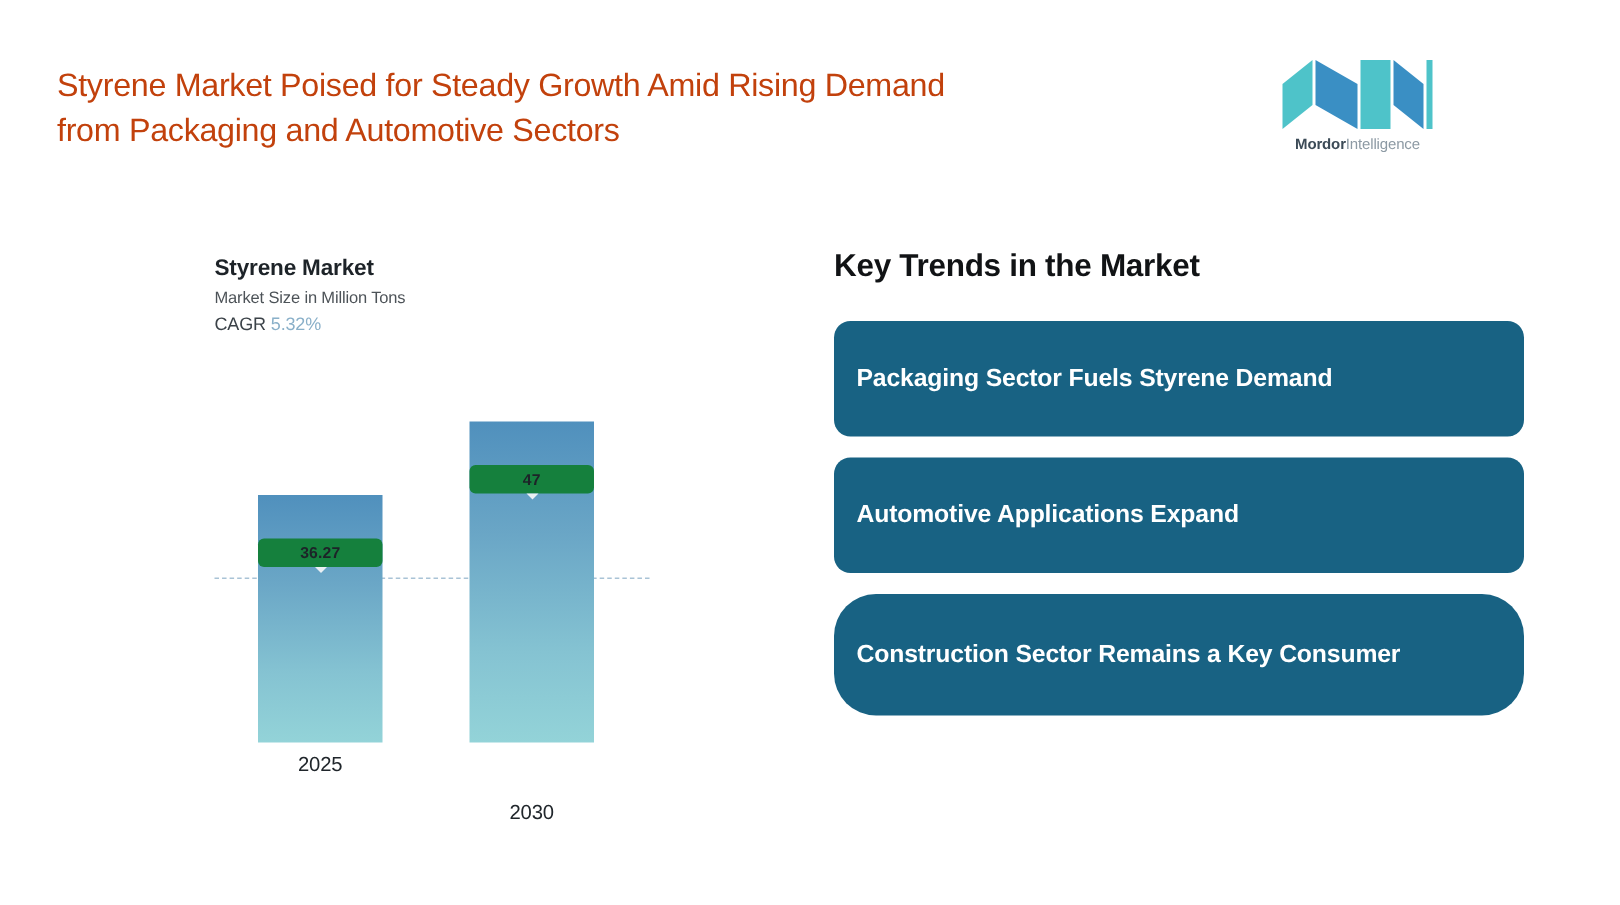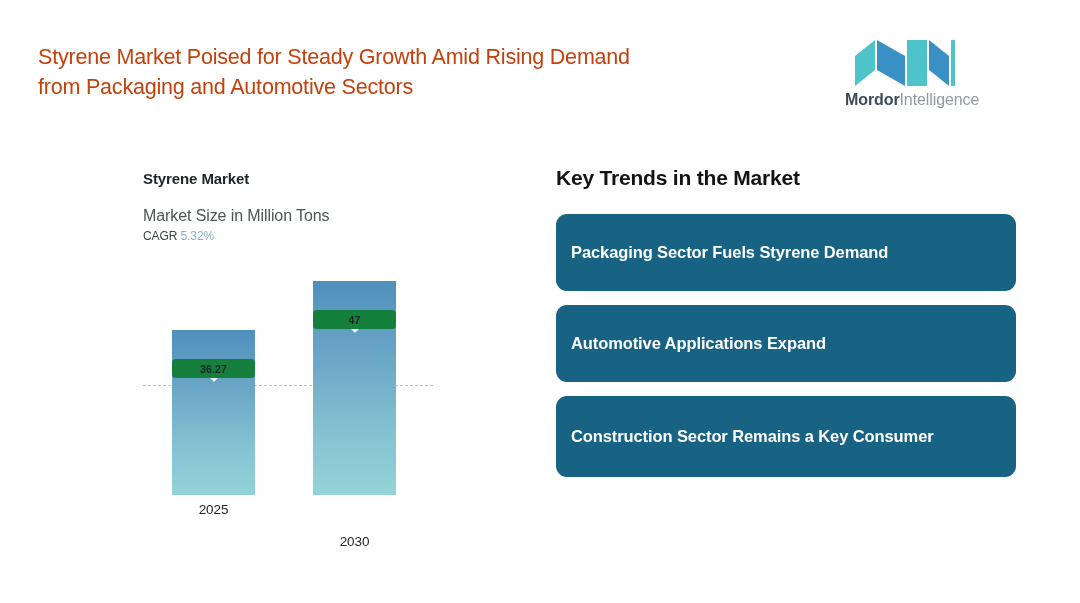--- a/index.html
+++ b/index.html
@@ -39,21 +39,21 @@
   }
   .brand-mark {
     width: 104px;
     height: 50px;
     display: block;
     margin: 0 auto;
   }
   .brand-text {
     margin-top: 3px;
     text-align: center;
-    font-size: 16px;
+    font-size: 10px;
     letter-spacing: -0.1px;
     white-space: nowrap;
   }
   .brand-text .b1 { font-weight: bold; color: #3c4b57; }
   .brand-text .b2 { font-weight: normal; color: #8d9aa4; }
 
   
   .chart-panel {
     position: absolute;
     left: 143px;
@@ -62,22 +62,22 @@
     height: 380px;
   }
   .chart-title {
     font-size: 15px;
     font-weight: bold;
     color: #1d2328;
     letter-spacing: -0.1px;
     margin: 0;
   }
   .chart-subtitle {
-    margin-top: 20px;
-    font-size: 16px;
+    margin-top: 6px;
+    font-size: 11px;
     color: #4d5358;
     letter-spacing: -0.1px;
   }
   .chart-cagr {
     margin-top: 4px;
     font-size: 12px;
     color: #3b4248;
     letter-spacing: -0.1px;
   }
   .chart-cagr .cagr-value { color: #8ab0c9; }
@@ -190,21 +190,21 @@
     font-weight: bold;
     letter-spacing: -0.1px;
     line-height: 25px;
     display: flex;
     align-items: center;
     padding: 12px 15px;
     box-sizing: border-box;
   }
   .trend-card-0 { width: 460px; height: 77px; margin-top: 24px; }
   .trend-card-1 { width: 460px; height: 77px; }
-  .trend-card-2 { width: 460px; height: 81px; }
+  .trend-card-2 { width: 460px; height: 81px; border-radius: 28px; }
 </style>
 </head>
 <body>
 
 <div class="page-title">
   <span class="line">Styrene Market Poised for Steady Growth Amid Rising Demand</span>
   <span class="line">from Packaging and Automotive Sectors</span>
 </div>
 
 <div class="brand">

